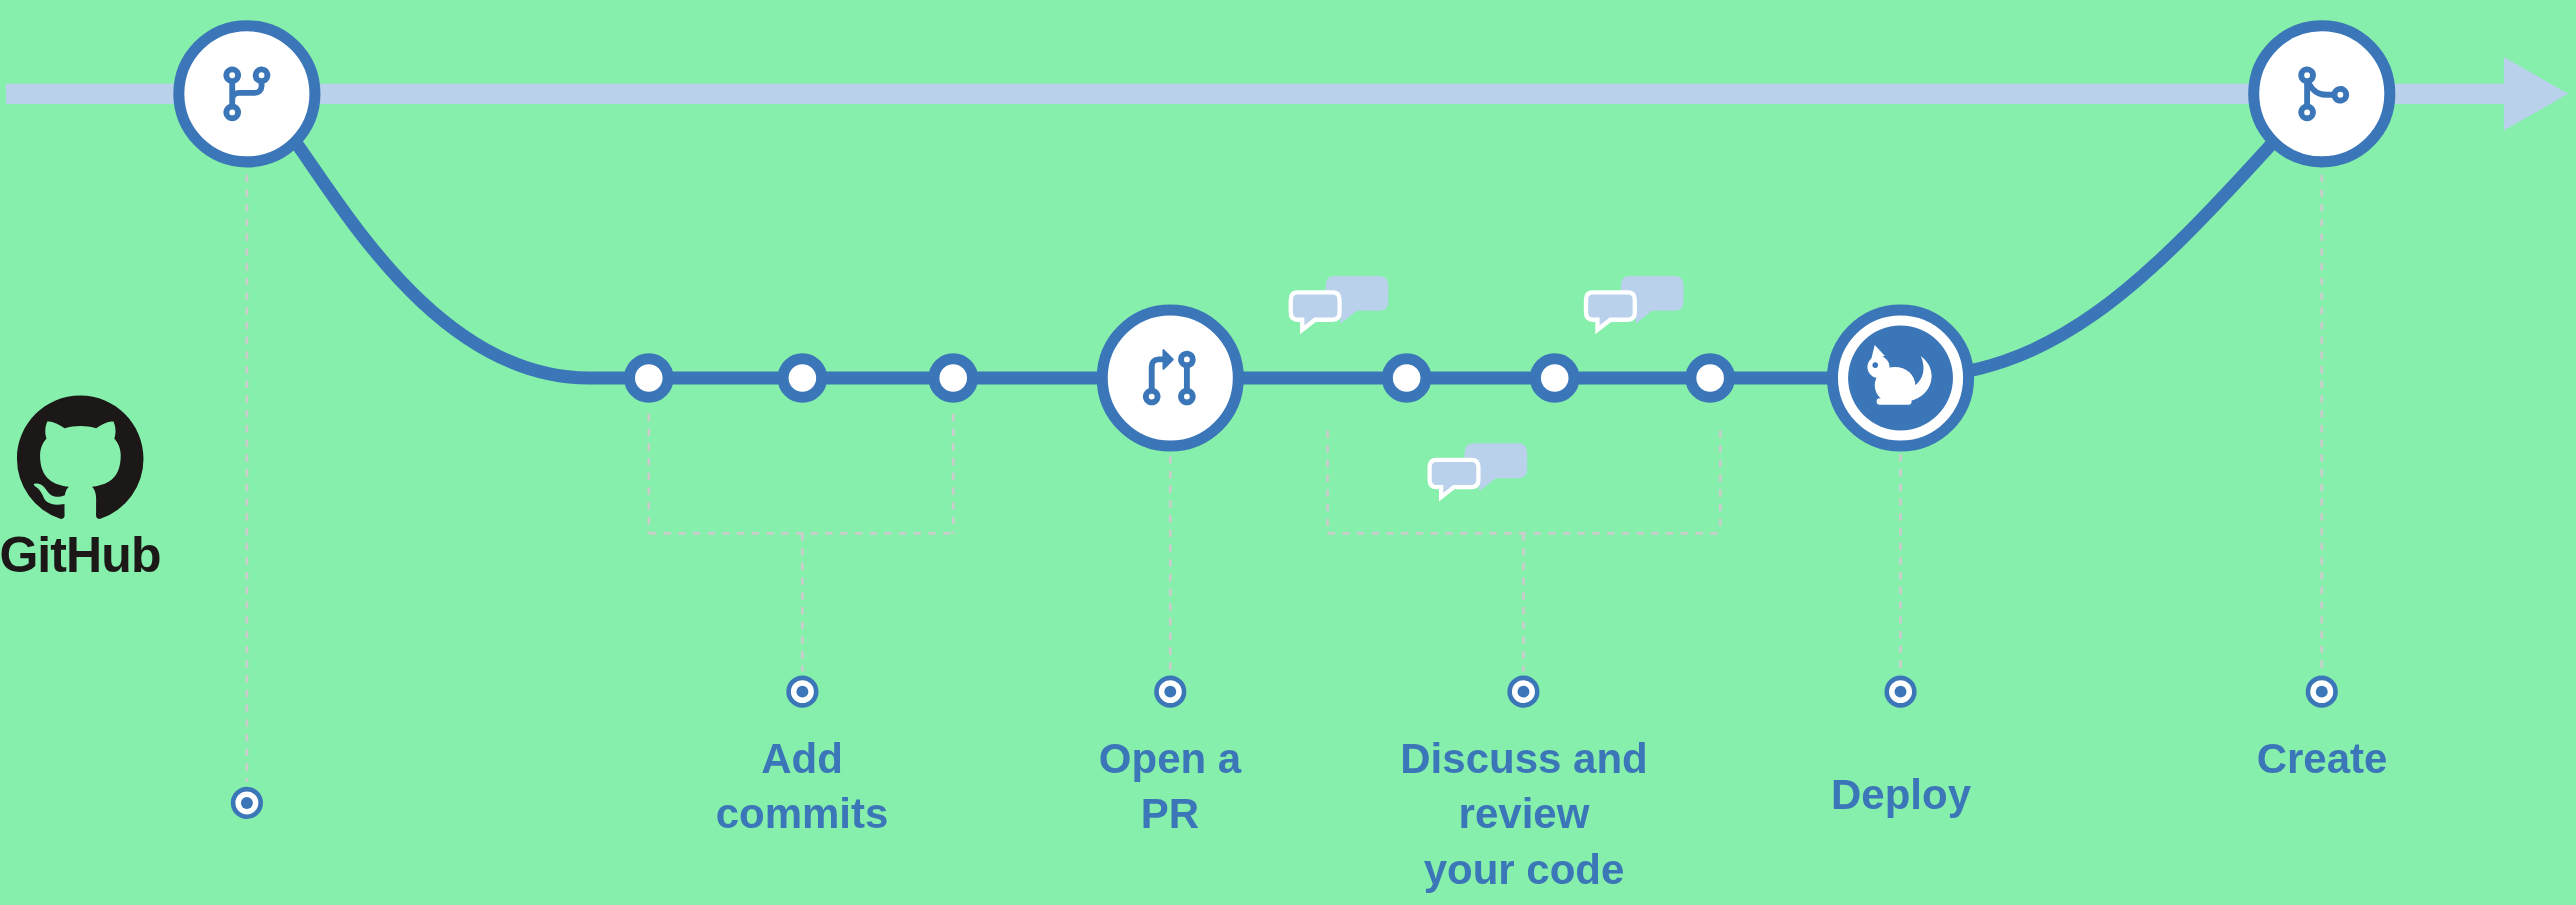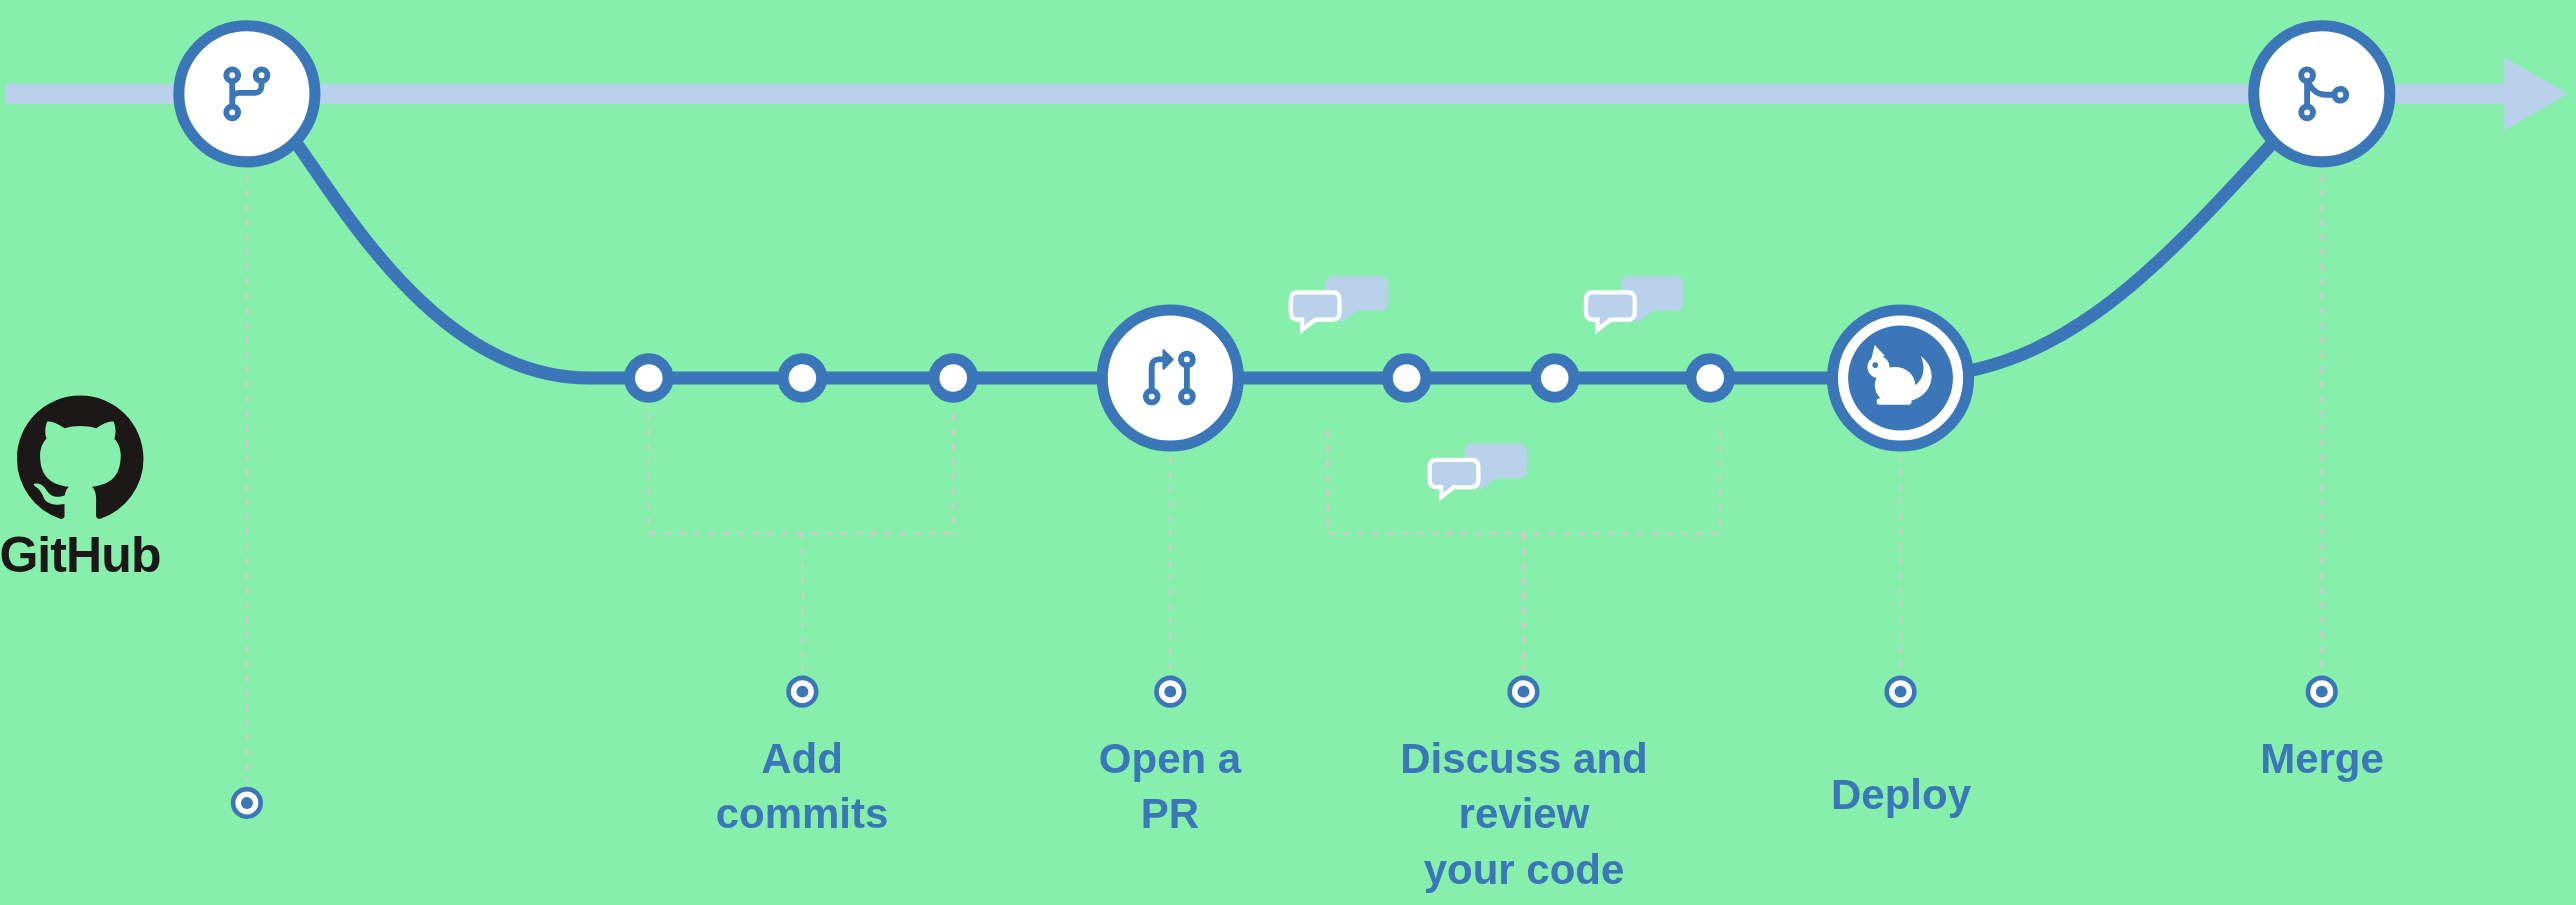--- a/index.html
+++ b/index.html
@@ -157,15 +157,15 @@
   <div class="brand-name">GitHub</div>
 
   <div class="step-label" style="left:802px;  top:731px;">Add
 commits</div>
   <div class="step-label" style="left:1524px; top:731px;">Discuss and
 review
 your code</div>
   <div class="step-label" style="left:1170px; top:731px;">Open a
 PR</div>
   <div class="step-label" style="left:1901px; top:731px;margin-top:36px;">Deploy</div>
-  <div class="step-label" style="left:2322px; top:731px;">Merge</div>
+  <div class="step-label" style="left:2322px; top:731px;">Create</div>
 </div>
 
 
 </body></html>

